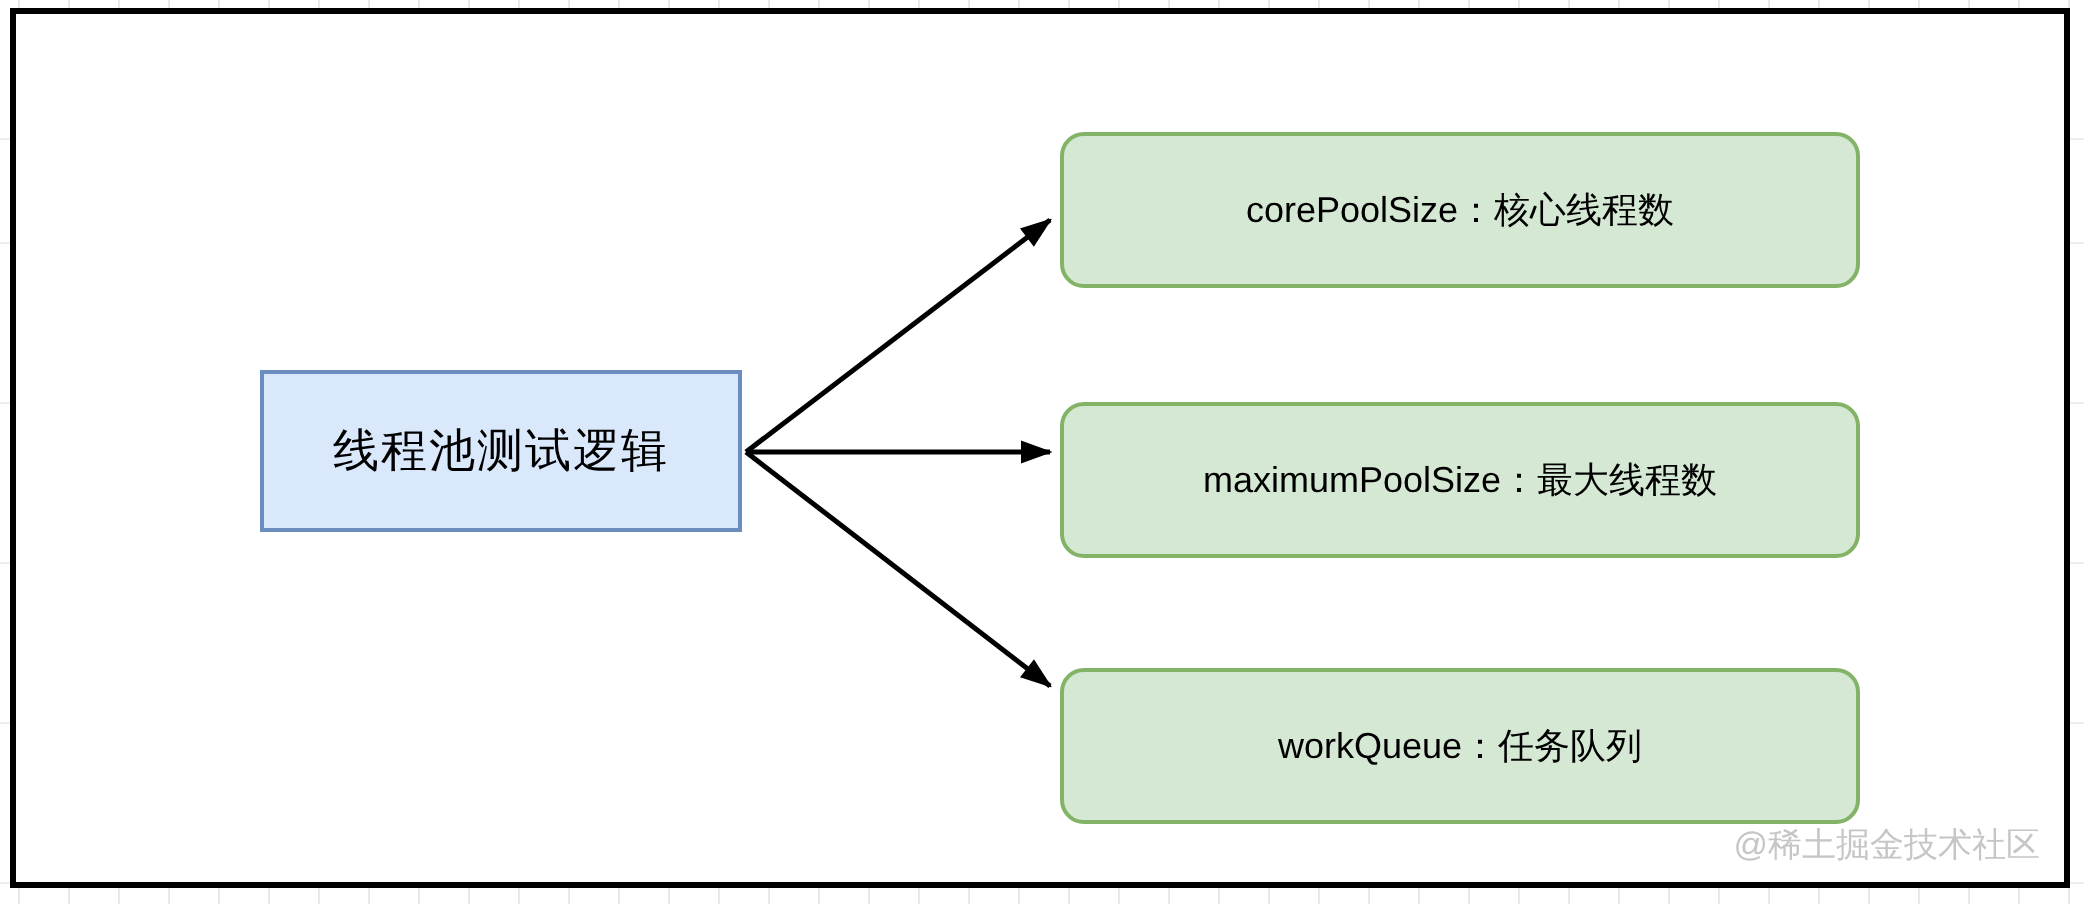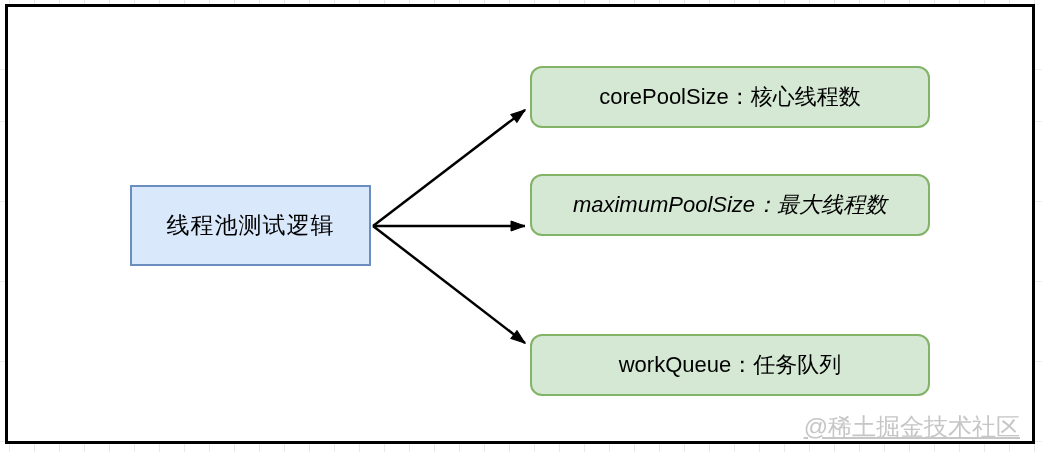--- a/index.html
+++ b/index.html
@@ -37,25 +37,24 @@
     font-weight: 700;
     letter-spacing: 1px;
     color: #c8c8c8;
     white-space: nowrap;
   }
 
   .wm-bottom {
     position: absolute;
     right: 22px;
     top: 411px;
-    font-size: 24px;
+    font-size: 17px;
     font-weight: 400;
     color: #c6c6c6;
     white-space: nowrap;
-    text-decoration: underline;
   }
 
   .node {
     position: absolute;
     display: flex;
     align-items: center;
     justify-content: center;
     text-align: center;
     color: #000000;
     white-space: nowrap;
@@ -69,31 +68,31 @@
     background: #dae8fc;
     border: 2px solid #6c8ebf;
     font-size: 23px;
     font-weight: 500;
     letter-spacing: 1px;
   }
 
   .node-child {
     left: 530px;
     width: 400px;
-    height: 62px;
+    height: 78px;
     background: #d5e8d4;
     border: 2px solid #82b366;
     border-radius: 12px;
-    font-size: 22px;
+    font-size: 18px;
     font-weight: 500;
     align-items: center;
   }
 
   .node-child.c0 { top: 66px; }
-  .node-child.c1 { top: 174px; font-style: italic; }
+  .node-child.c1 { top: 201px; }
   .node-child.c2 { top: 306px; }
 
   .arrows {
     position: absolute;
     left: 0;
     top: 0;
     width: 1042px;
     height: 452px;
     pointer-events: none;
   }

